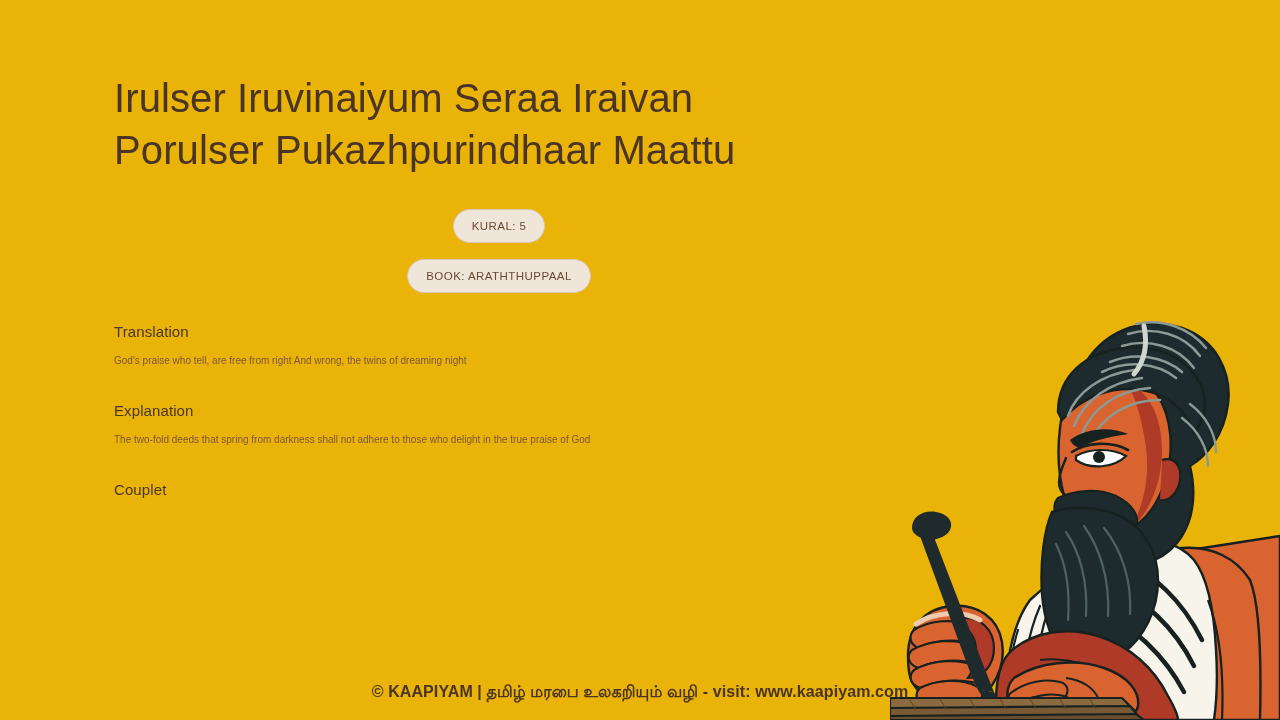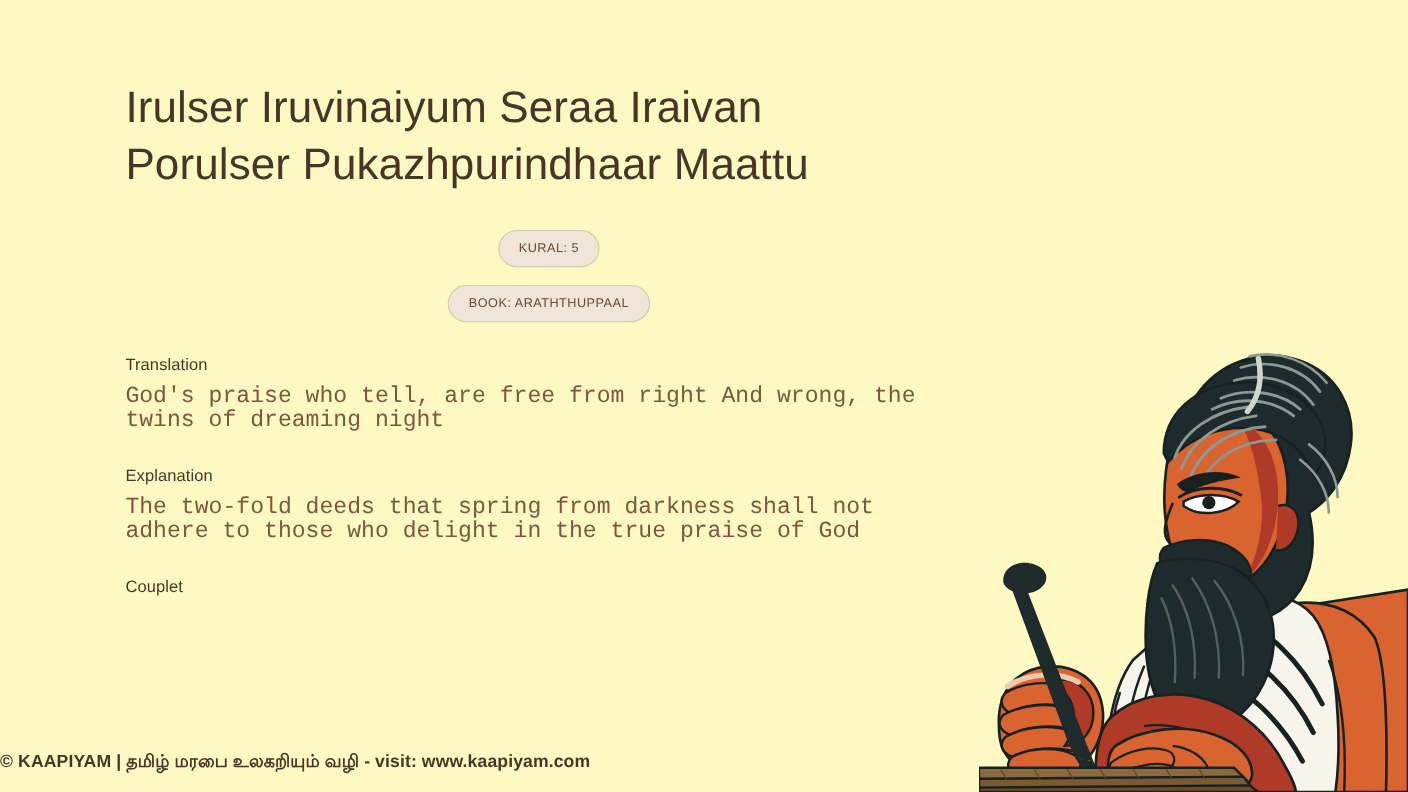--- a/index.html
+++ b/index.html
@@ -11,21 +11,21 @@
     width: 1280px;
     height: 720px;
     overflow: hidden;
     background: #ece0d1;
     font-family: "Liberation Sans", sans-serif;
     position: relative;
   }
   .page {
     position: absolute;
     inset: 0;
-    background: #fef9c3;
+    background: #eab308;
     overflow: hidden;
   }
 
   
   .illustration {
     position: absolute;
     right: 0;
     bottom: 0;
     width: 390px;
     height: 420px;
@@ -80,34 +80,34 @@
   .section:first-of-type { margin-top: 38px; }
 
   .section-title {
     font-size: 15px;
     font-weight: 400;
     color: #4a3528;
     margin: 0 0 10px 0;
     letter-spacing: 0.1px;
   }
   .section-body {
-    font-size: 21px;
+    font-size: 10px;
     line-height: 22px;
     color: #7d5740;
     margin: 0;
     max-width: 745px;
-    font-family: Liberation Mono, monospace;
   }
 
   
   .footer {
     position: absolute;
     left: 0;
     right: 0;
     bottom: 17px;
+    text-align: center;
     font-size: 16px;
     font-weight: 700;
     color: #4a3426;
     letter-spacing: 0.1px;
   }
 </style>
 </head>
 <body>
 
 <div class="page">

